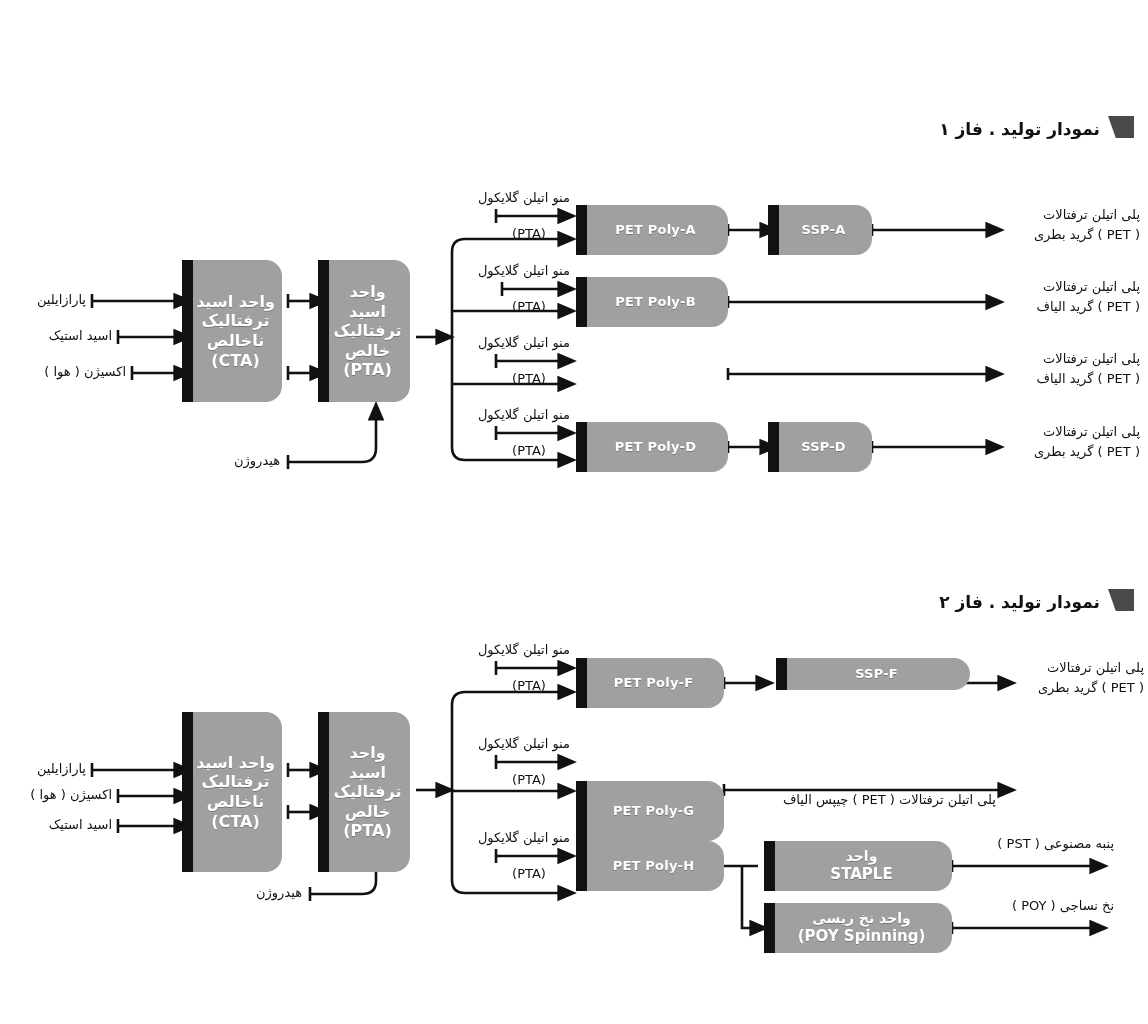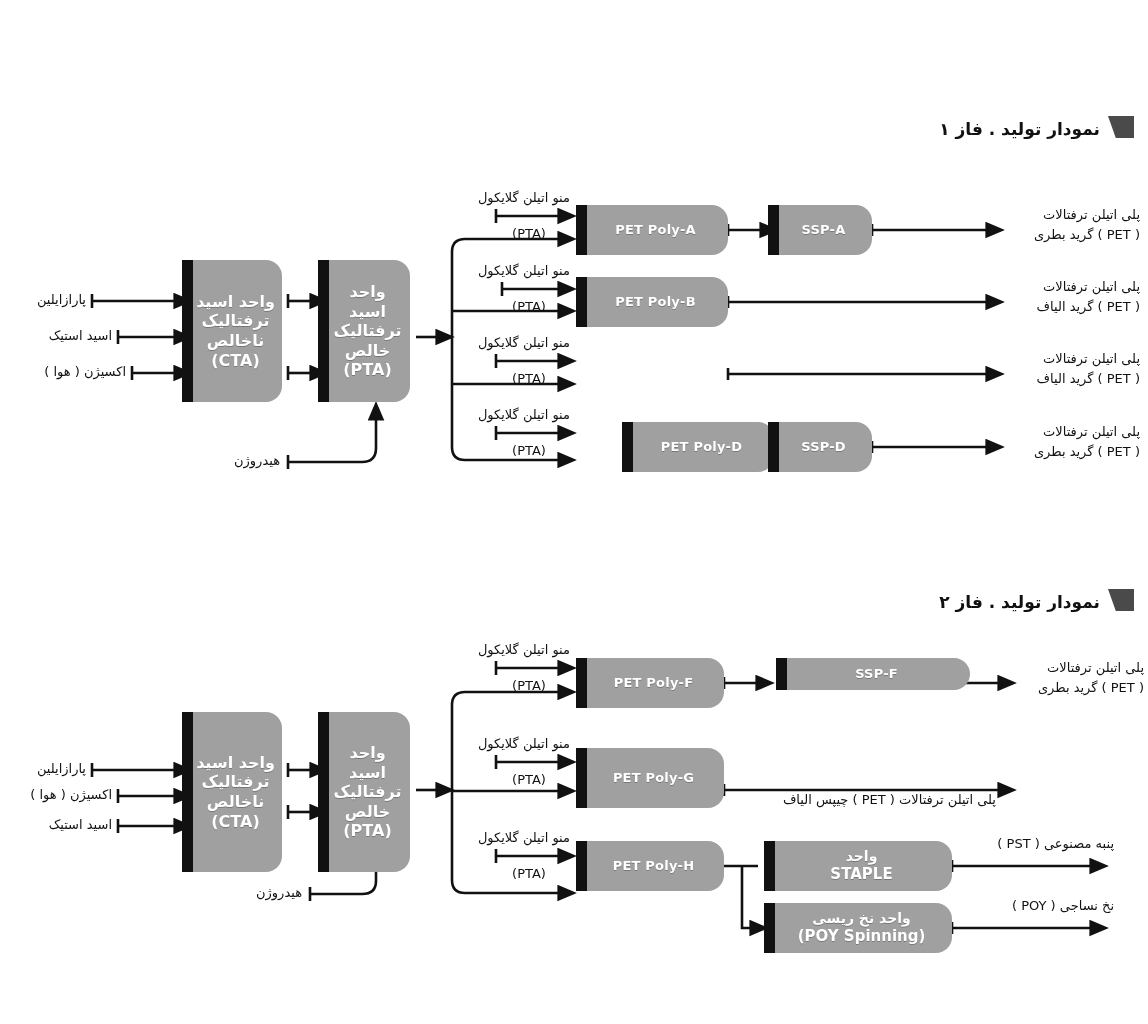--- a/index.html
+++ b/index.html
@@ -259,21 +259,21 @@
     <div class="body">
       <div class="lbl en">PET Poly-A</div>
     </div>
   </div>
   <div class="pbox" style="left:576px;top:277px;width:152px;height:50px;">
     <div class="bar"></div>
     <div class="body">
       <div class="lbl en">PET Poly-B</div>
     </div>
   </div>
-  <div class="pbox" style="left:576px;top:422px;width:152px;height:50px;margin-left:46px;">
+  <div class="pbox" style="left:576px;top:422px;width:152px;height:50px;">
     <div class="bar"></div>
     <div class="body">
       <div class="lbl en">PET Poly-D</div>
     </div>
   </div>
 
   <div class="pbox" style="left:768px;top:205px;width:104px;height:50px;">
     <div class="bar"></div>
     <div class="body">
       <div class="lbl en">SSP-A</div>
@@ -343,21 +343,21 @@
 
   <div class="tx meg" style="left:452px;top:830px;width:118px;text-align:right;">منو اتیلن گلایکول</div>
   <div class="tx pta" style="left:494px;top:866px;width:70px;text-align:center;">(PTA)</div>
 
   <div class="pbox" style="left:576px;top:658px;width:148px;height:50px;">
     <div class="bar"></div>
     <div class="body">
       <div class="lbl en">PET Poly-F</div>
     </div>
   </div>
-  <div class="pbox" style="left:576px;top:748px;width:148px;height:60px;">
+  <div class="pbox" style="left:576px;top:781px;width:148px;height:60px;">
     <div class="bar"></div>
     <div class="body">
       <div class="lbl en">PET Poly-G</div>
     </div>
   </div>
   <div class="pbox" style="left:576px;top:841px;width:148px;height:50px;">
     <div class="bar"></div>
     <div class="body">
       <div class="lbl en">PET Poly-H</div>
     </div>

